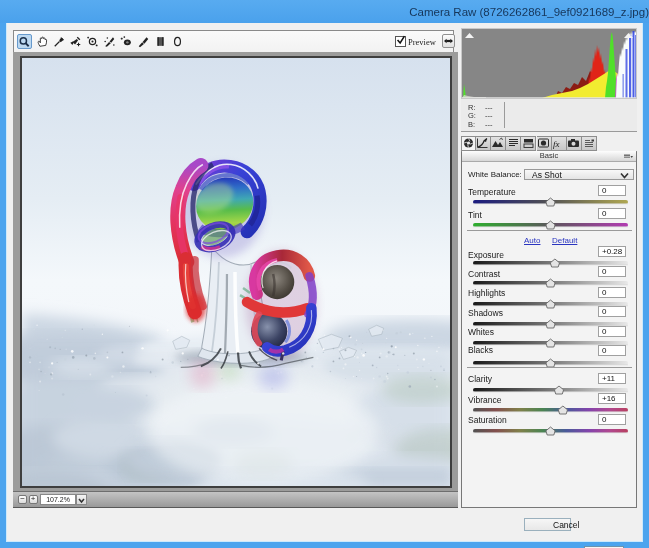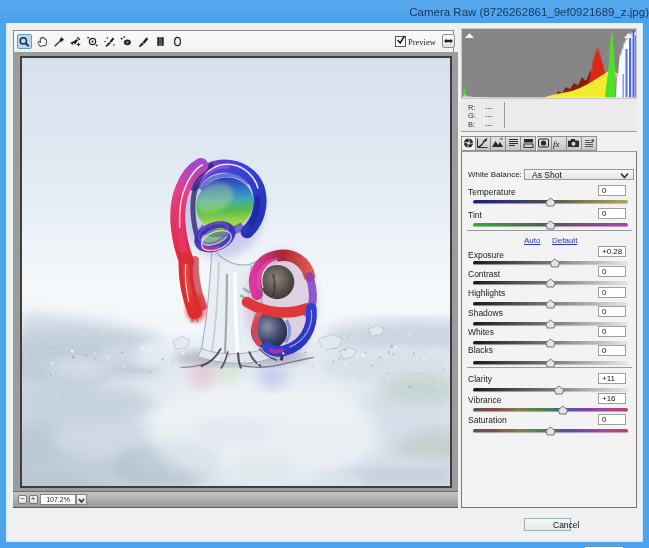--- a/index.html
+++ b/index.html
@@ -625,20 +625,24 @@
     </div>
   <div class="tab" style="left:121.6px">
       <svg viewBox="0 0 13 12">
         <path d="M2 3.5 h5 M2 5.5 h8 M2 7.5 h8 M2 9.5 h8" stroke="#3a3a3a" stroke-width="0.8"></path>
         <rect x="8.5" y="2.5" width="2.5" height="2" fill="#3a3a3a"></rect>
       </svg>
     </div>
 </div>
 
 <div class="abs" id="panel">
+  <div id="basicbar">Basic<svg id="basicmenu" viewBox="0 0 9 5">
+        <path d="M0 0 h6 M0 1.6 h6 M0 3.2 h6" stroke="#444" stroke-width="0.8"></path>
+        <path d="M6.5 2 l2.5 0 -1.25 2 z" fill="#444"></path>
+      </svg></div>
   <div class="plabel" style="top:18.5px; font-size:8px;">White Balance:</div>
   <div id="wbrow">As Shot<svg style="position:absolute;right:4px;top:2px" width="9" height="7" viewBox="0 0 9 7">
         <path d="M1 1.5 l3.5 4 3.5-4" fill="none" stroke="#333" stroke-width="1.6"></path>
       </svg></div>
   <div class="plabel" style="top:35px">Temperature</div>
   <div class="vbox" style="top:33px">0</div>
   <div class="slider" style="top:45px">
       <svg viewBox="0 0 155 10">
     <defs>
           <linearGradient id="gtemp" x1="0" x2="1">

